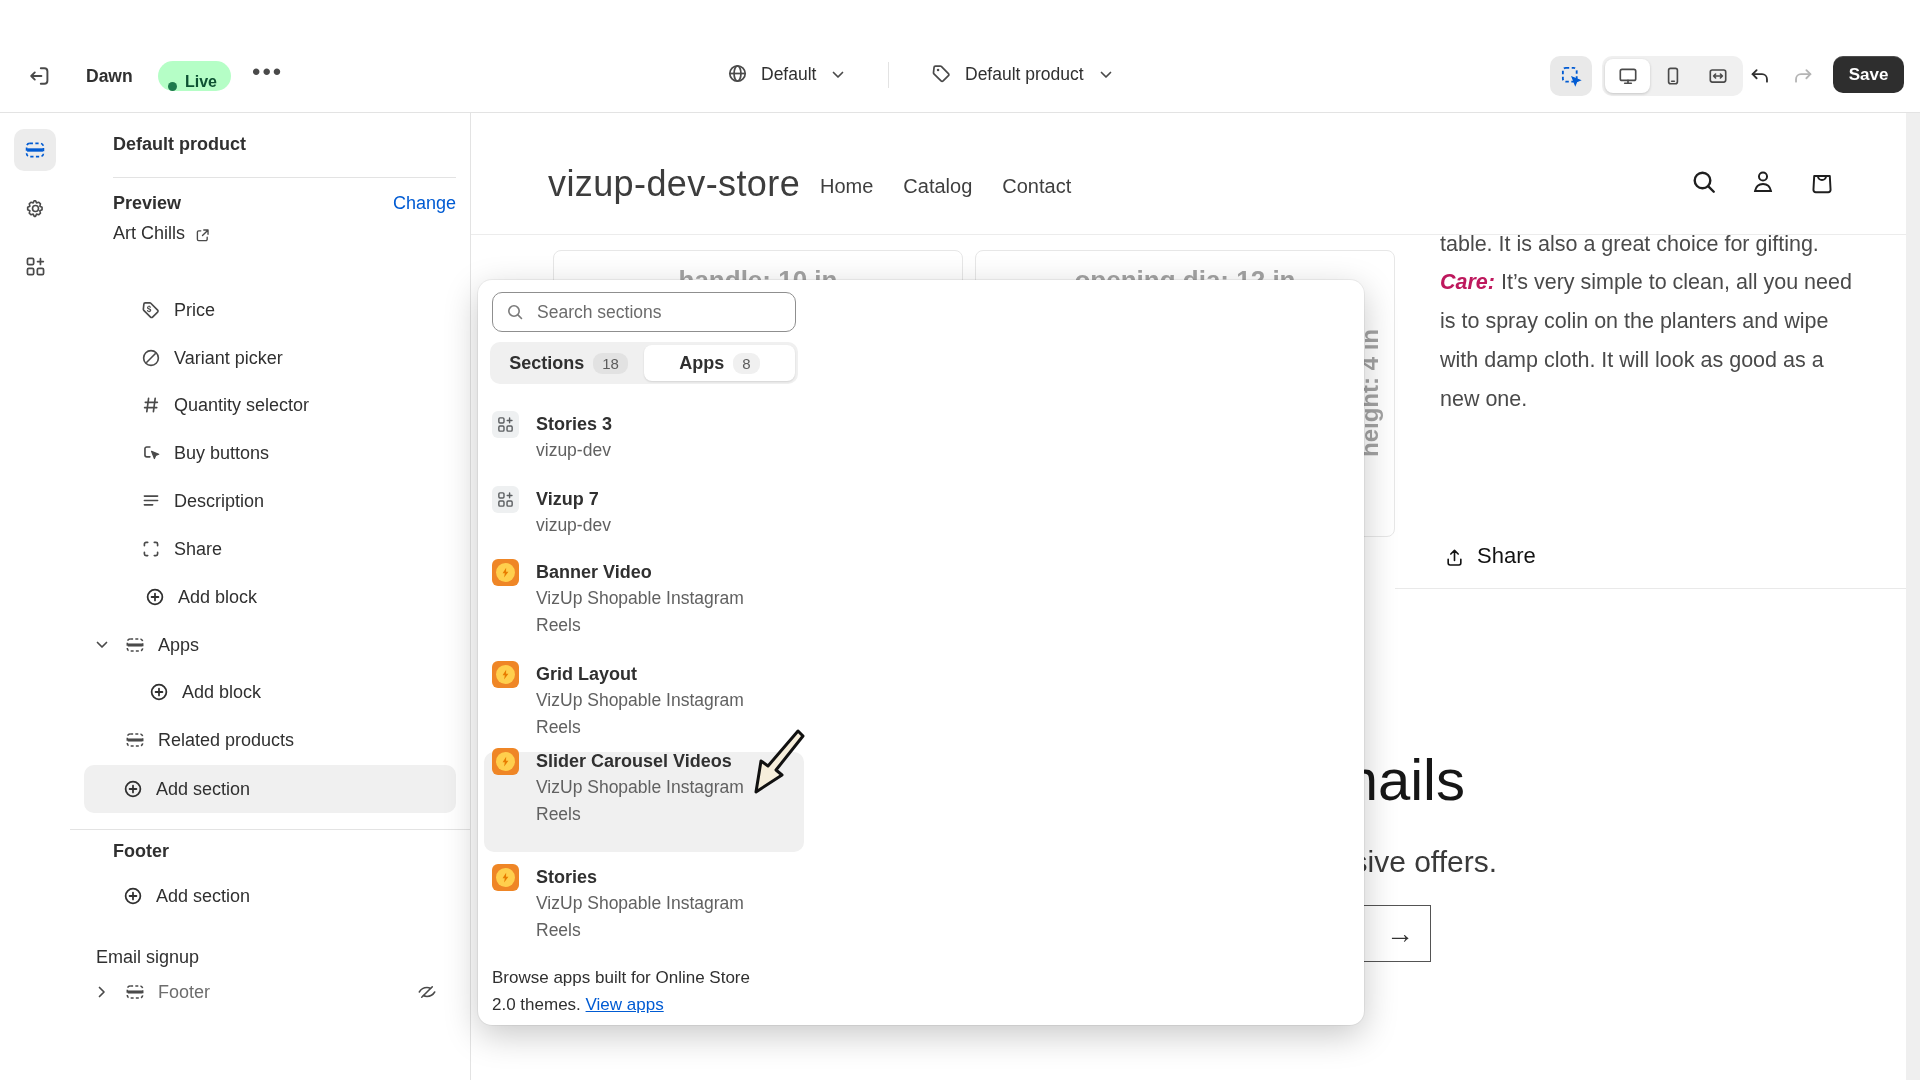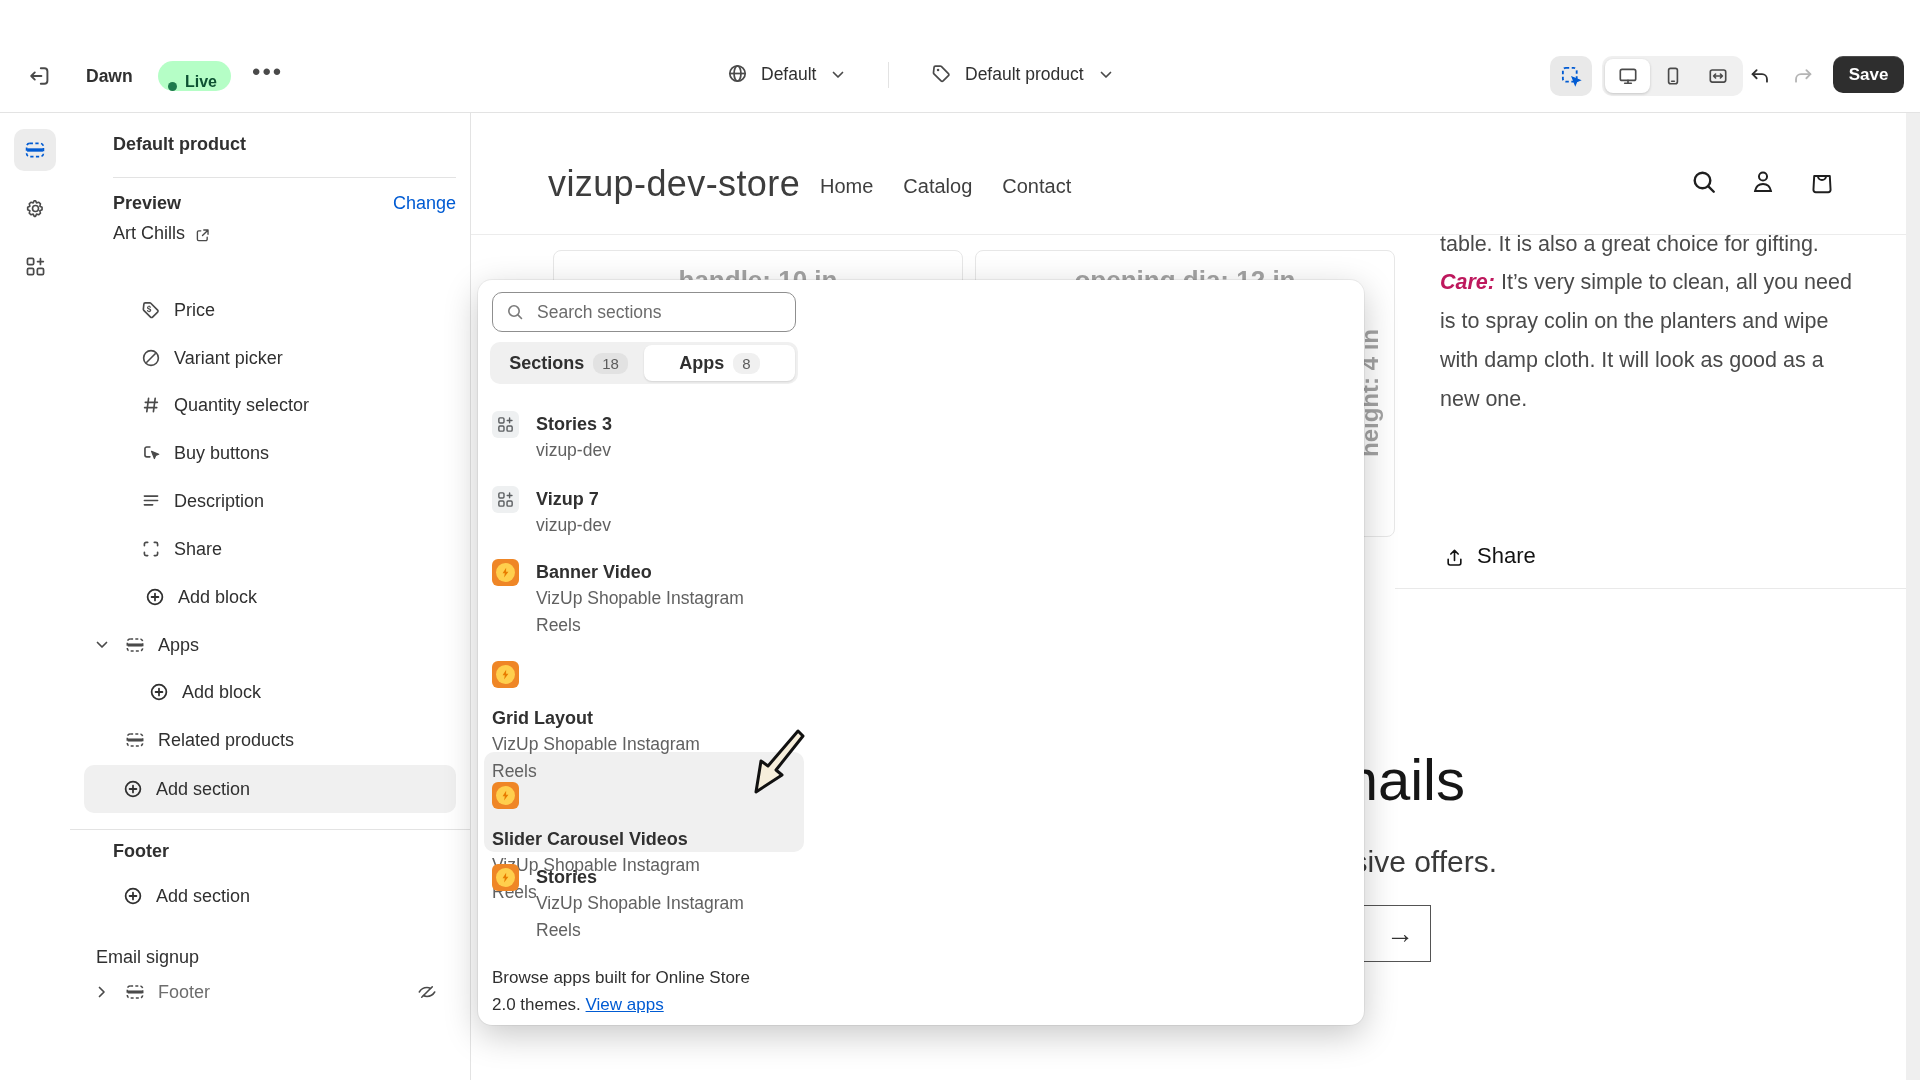--- a/index.html
+++ b/index.html
@@ -547,34 +547,34 @@
             <svg width="13" height="13" style="color:#e87c00;">
               <use href="#sy-bolt" width="13" height="13"></use>
             </svg>
           </div>
         </div>
       <div>
           <div class="pp-item-title">Banner Video</div>
            <div class="pp-item-sub">VizUp Shopable Instagram Reels</div>
         </div>
     </div>
-    <div class="pp-item" style="top:381px;flex-direction:column;">
+    <div class="pp-item" style="top:381px;">
       <div class="tile tile-bolt">
           <div class="yc">
             <svg width="13" height="13" style="color:#e87c00;">
               <use href="#sy-bolt" width="13" height="13"></use>
             </svg>
           </div>
         </div>
       <div>
           <div class="pp-item-title">Grid Layout</div>
            <div class="pp-item-sub">VizUp Shopable Instagram Reels</div>
         </div>
     </div>
-    <div class="pp-item" style="top:502px;flex-direction:column;">
+    <div class="pp-item" style="top:468px;">
       <div class="tile tile-bolt">
           <div class="yc">
             <svg width="13" height="13" style="color:#e87c00;">
               <use href="#sy-bolt" width="13" height="13"></use>
             </svg>
           </div>
         </div>
       <div>
           <div class="pp-item-title">Slider Carousel Videos</div>
            <div class="pp-item-sub">VizUp Shopable Instagram Reels</div>

